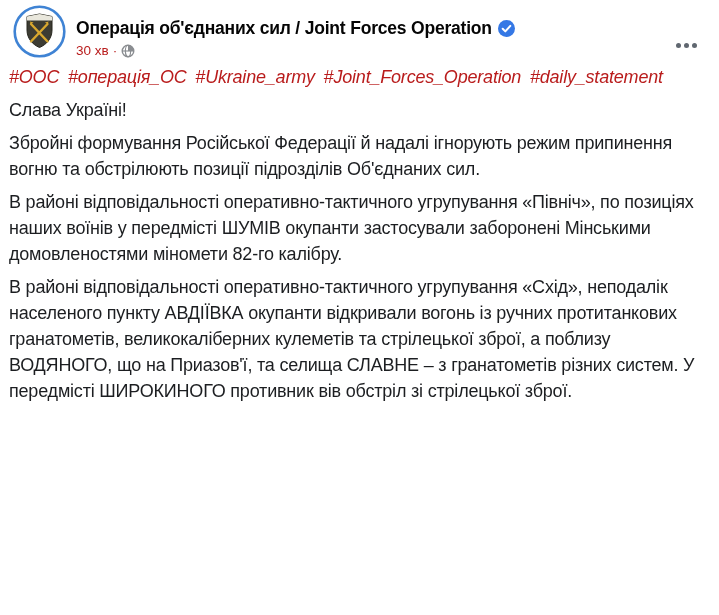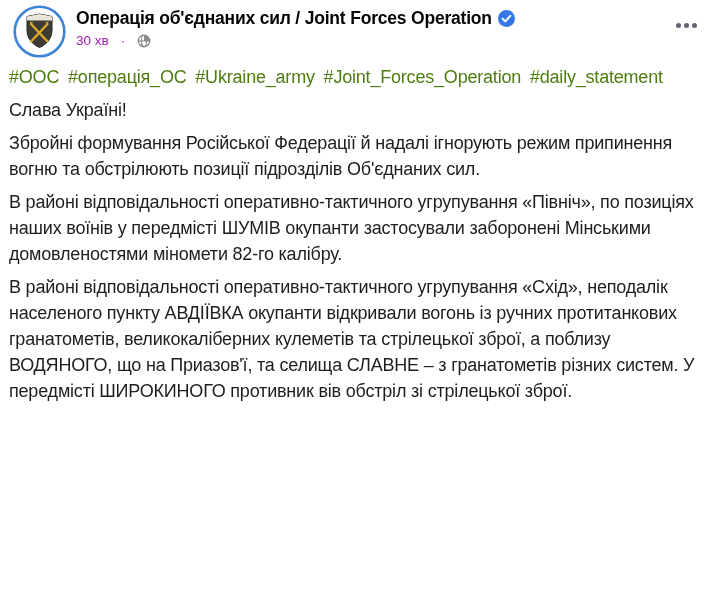--- a/index.html
+++ b/index.html
@@ -7,45 +7,45 @@
   body {
     background: #ffffff;
     font-family: "Liberation Sans", "DejaVu Sans", sans-serif;
     color: #1c1e21;
   }
   .post { width: 719px; height: 615px; background: #fff; }
 
   
   .header {
     display: flex;
-    align-items: flex-start;
+    align-items: flex-end;
     padding: 5px 16px 0 13px;
   }
   .avatar {
     width: 53px; height: 53px;
     border-radius: 50%;
     flex: 0 0 auto;
     cursor: pointer;
   }
   .head-text { margin-left: 10px; flex: 1 1 auto; min-width: 0; }
   .name-row { display: flex; align-items: center; gap: 6px; padding-top: 3px; }
   .page-name {
     font-size: 17.5px;
     font-weight: bold;
     color: #050505;
     letter-spacing: -0.2px;
     white-space: nowrap;
     cursor: pointer;
   }
   .verified { width: 17px; height: 17px; flex: 0 0 auto; }
   .meta-row {
-    display: flex; align-items: center; gap: 12px;
+    display: flex; align-items: center; gap: 4px;
     margin-top: 4px;
     font-size: 13.5px;
-    color: #a21caf;
+    color: #b91c1c;
   }
   .meta-row .timestamp { cursor: pointer; }
   .globe { width: 14px; height: 14px; display: block; }
   .more-btn {
     margin-left: auto;
     padding: 10px 6px;
     display: flex; gap: 3px;
     cursor: pointer;
     border-radius: 6px;
     align-items: center;
@@ -59,23 +59,24 @@
   
   .content {
     padding: 6px 10px 0 9px;
     font-size: 18px;
     line-height: 26px;
     letter-spacing: -0.2px;
   }
   .content p { margin: 0 0 7px 0; }
   .hashtags { margin: 0 0 7px 0; }
   .hashtag {
-    color: #4d7c0f;
+    color: #b91c1c;
     cursor: pointer;
     text-decoration: none;
+    font-style: italic;
   }
   .hashtag:not(:last-child) { margin-right: 4px; }
 </style>
 </head>
 <body>
 
 <div class="post">
 
   <div class="header">
 

